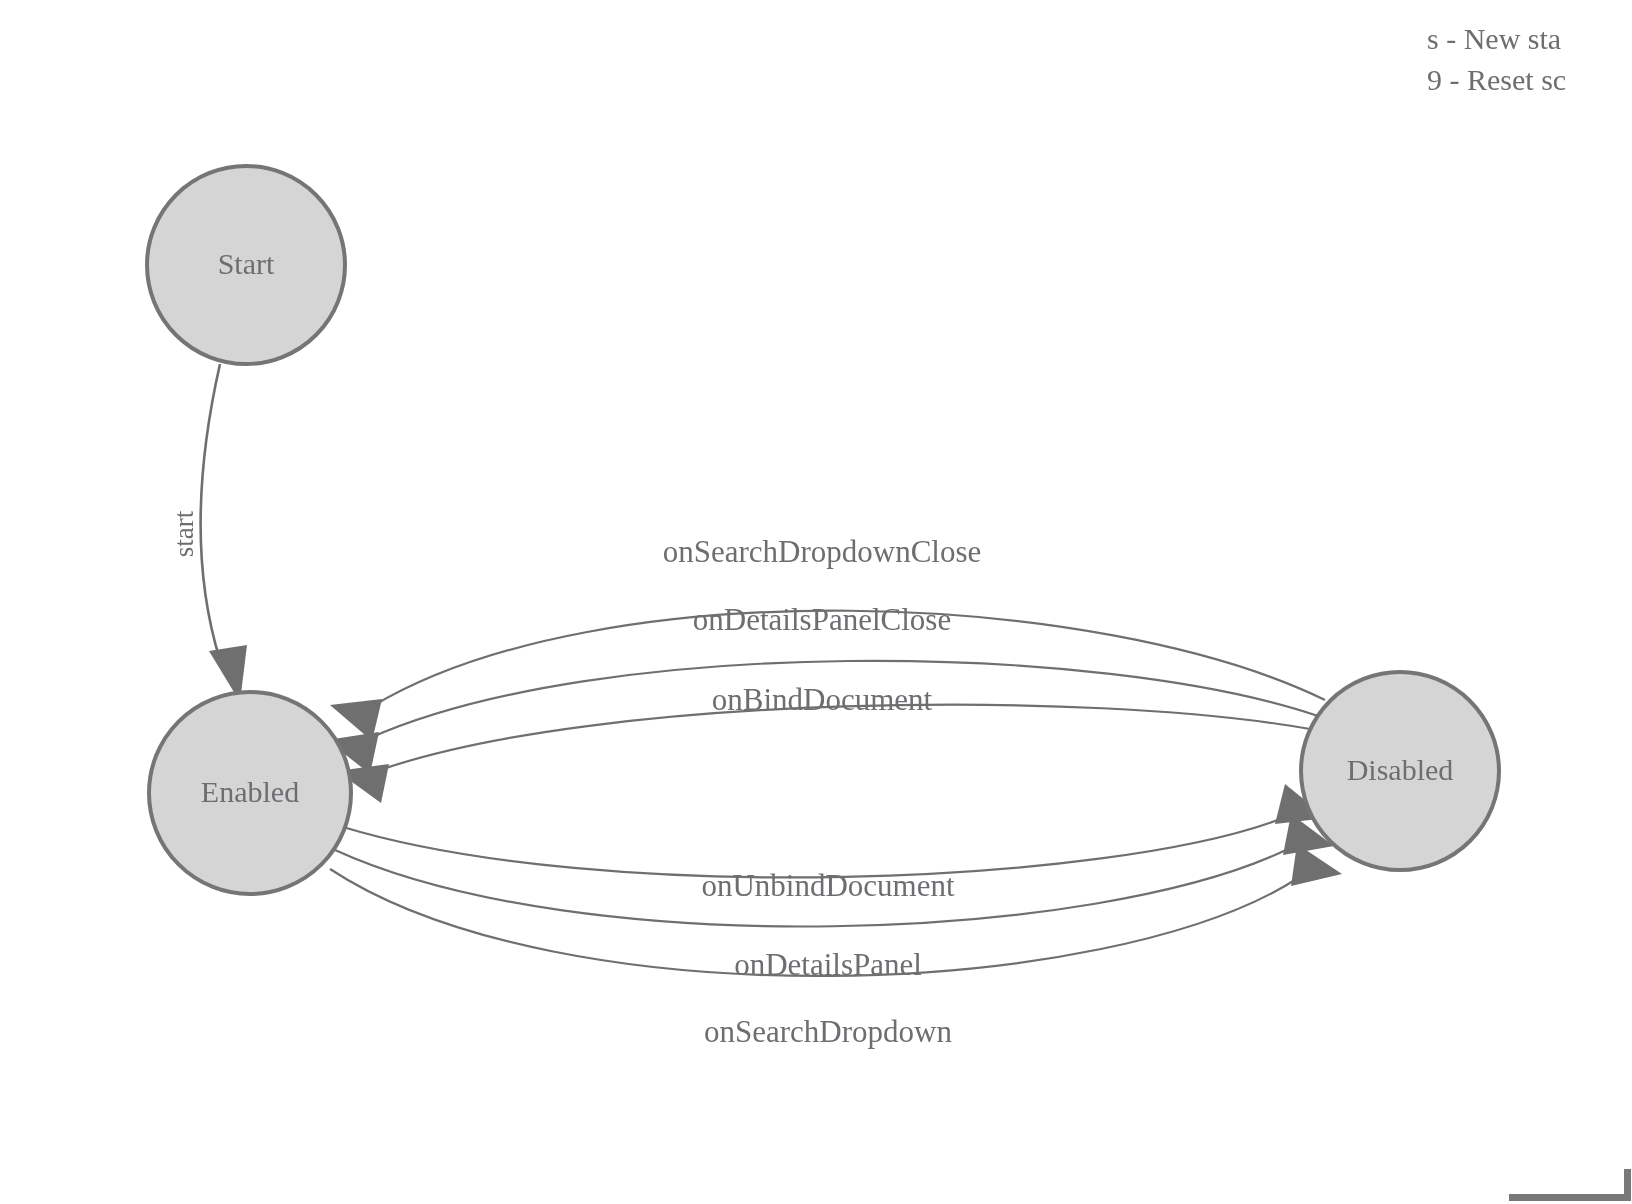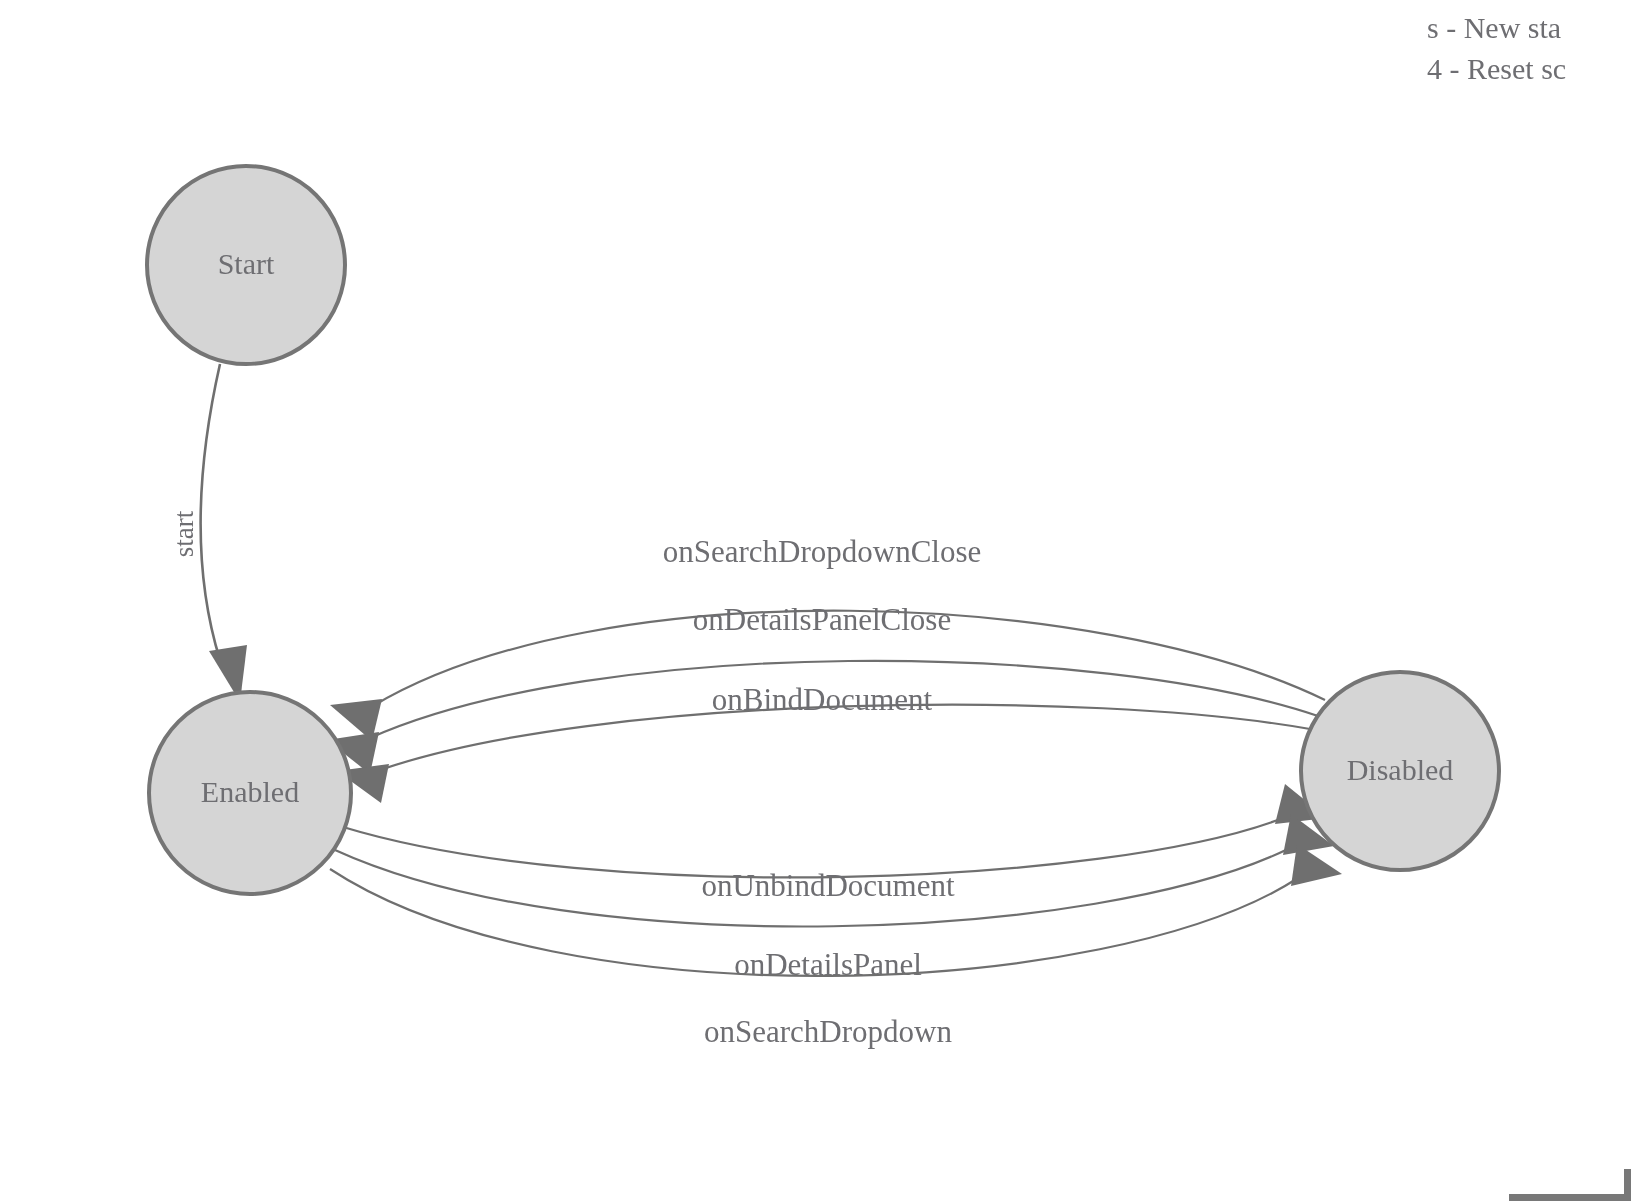--- a/index.html
+++ b/index.html
@@ -63,21 +63,21 @@
     font-family: "Liberation Serif", "DejaVu Serif", serif;
     font-size: 27px;
     fill: #6e6e72;
     text-anchor: middle;
   }
   #help-overlay {
     position: absolute;
     right: 0;
     top: 0;
     width: 205px;
-    padding-top: 7px;
+    padding-top: 18px;
     overflow: hidden;
     white-space: nowrap;
   }
   .help-line {
     font-family: "Liberation Serif", "DejaVu Serif", serif;
     font-size: 30px;
     line-height: 41px;
     color: #6e6e72;
     white-space: nowrap;
   }
@@ -166,21 +166,21 @@
 
     <g>
       <circle class="node-circle" cx="1400" cy="771" r="99"></circle>
       <text class="node-label" x="1400" y="773">Disabled</text>
     </g>
 
   </svg>
 
   <div id="help-overlay">
     <div class="help-line">s - New sta</div>
-    <div class="help-line">4 - Reset sc</div>
+    <div class="help-line">9 - Reset sc</div>
   </div>
 
   <div id="scroll-corner">
     <div id="hscroll-thumb"></div>
     <div id="vscroll-thumb"></div>
   </div>
 
 </div>
 
 </body></html>

